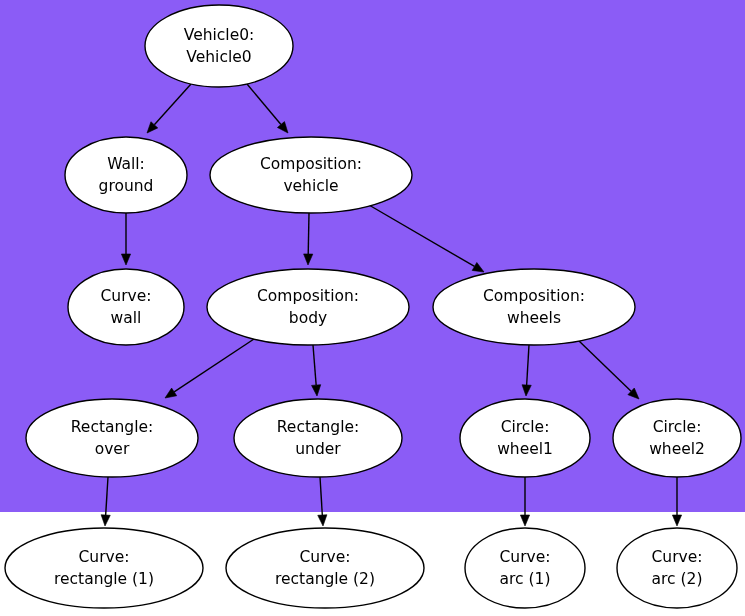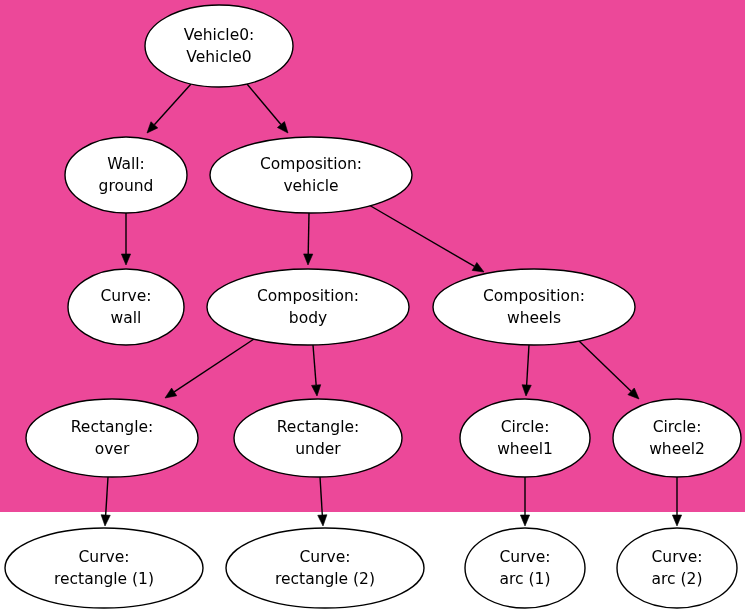--- a/index.html
+++ b/index.html
@@ -10,21 +10,21 @@
   body {
     width: 745px;
     height: 616px;
     font-family: "DejaVu Sans", sans-serif;
     overflow: hidden;
   }
   #graph-root {
     position: relative;
     width: 745px;
     height: 512px;
-    background: #ec4899;
+    background: #8b5cf6;
   }
   svg#graph-canvas {
     position: absolute;
     top: 0;
     left: 0;
     width: 745px;
     height: 616px;
     display: block;
   }
   .node-ellipse {

